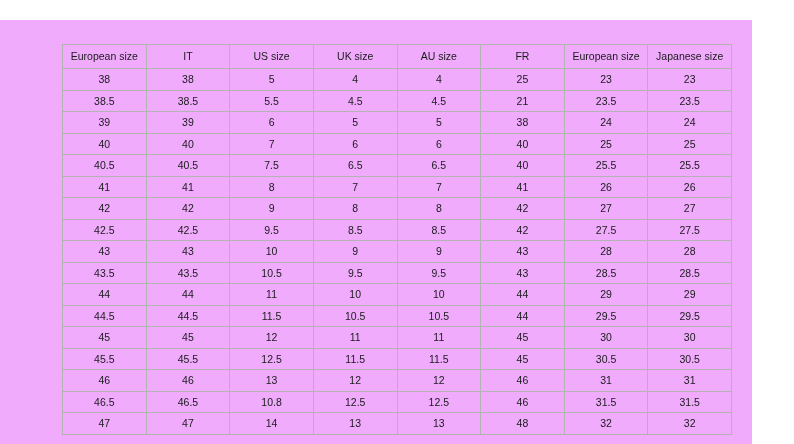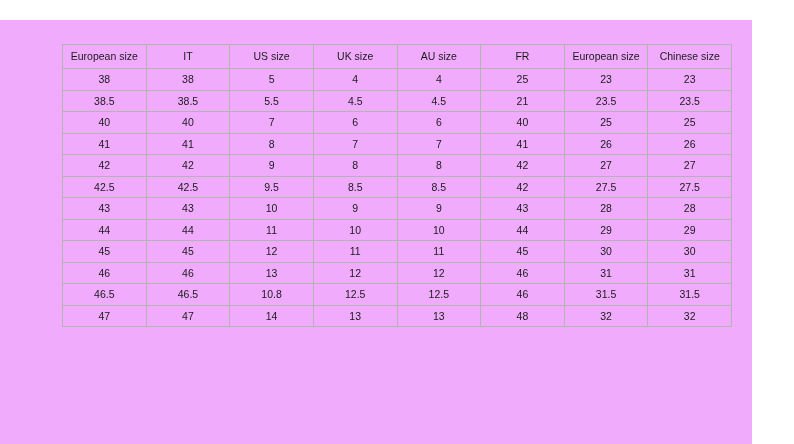--- a/index.html
+++ b/index.html
@@ -60,21 +60,21 @@
     <table class="size-table">
       <thead>
         <tr>
           <td>European size</td>
           <td>IT</td>
           <td>US size</td>
           <td>UK size</td>
           <td>AU size</td>
           <td>FR</td>
           <td>European size</td>
-          <td>Chinese size</td>
+          <td>Japanese size</td>
         </tr>
       </thead>
       <tbody>
         <tr>
           <td>38</td>
           <td>38</td>
           <td>5</td>
           <td>4</td>
           <td>4</td>
           <td>25</td>
@@ -85,28 +85,48 @@
           <td>38.5</td>
           <td>38.5</td>
           <td>5.5</td>
           <td>4.5</td>
           <td>4.5</td>
           <td>21</td>
           <td>23.5</td>
           <td>23.5</td>
         </tr>
         <tr>
+          <td>39</td>
+          <td>39</td>
+          <td>6</td>
+          <td>5</td>
+          <td>5</td>
+          <td>38</td>
+          <td>24</td>
+          <td>24</td>
+        </tr>
+        <tr>
           <td>40</td>
           <td>40</td>
           <td>7</td>
           <td>6</td>
           <td>6</td>
           <td>40</td>
           <td>25</td>
           <td>25</td>
+        </tr>
+        <tr>
+          <td>40.5</td>
+          <td>40.5</td>
+          <td>7.5</td>
+          <td>6.5</td>
+          <td>6.5</td>
+          <td>40</td>
+          <td>25.5</td>
+          <td>25.5</td>
         </tr>
         <tr>
           <td>41</td>
           <td>41</td>
           <td>8</td>
           <td>7</td>
           <td>7</td>
           <td>41</td>
           <td>26</td>
           <td>26</td>
@@ -135,38 +155,68 @@
           <td>43</td>
           <td>43</td>
           <td>10</td>
           <td>9</td>
           <td>9</td>
           <td>43</td>
           <td>28</td>
           <td>28</td>
         </tr>
         <tr>
+          <td>43.5</td>
+          <td>43.5</td>
+          <td>10.5</td>
+          <td>9.5</td>
+          <td>9.5</td>
+          <td>43</td>
+          <td>28.5</td>
+          <td>28.5</td>
+        </tr>
+        <tr>
           <td>44</td>
           <td>44</td>
           <td>11</td>
           <td>10</td>
           <td>10</td>
           <td>44</td>
           <td>29</td>
           <td>29</td>
         </tr>
         <tr>
+          <td>44.5</td>
+          <td>44.5</td>
+          <td>11.5</td>
+          <td>10.5</td>
+          <td>10.5</td>
+          <td>44</td>
+          <td>29.5</td>
+          <td>29.5</td>
+        </tr>
+        <tr>
           <td>45</td>
           <td>45</td>
           <td>12</td>
           <td>11</td>
           <td>11</td>
           <td>45</td>
           <td>30</td>
           <td>30</td>
+        </tr>
+        <tr>
+          <td>45.5</td>
+          <td>45.5</td>
+          <td>12.5</td>
+          <td>11.5</td>
+          <td>11.5</td>
+          <td>45</td>
+          <td>30.5</td>
+          <td>30.5</td>
         </tr>
         <tr>
           <td>46</td>
           <td>46</td>
           <td>13</td>
           <td>12</td>
           <td>12</td>
           <td>46</td>
           <td>31</td>
           <td>31</td>

